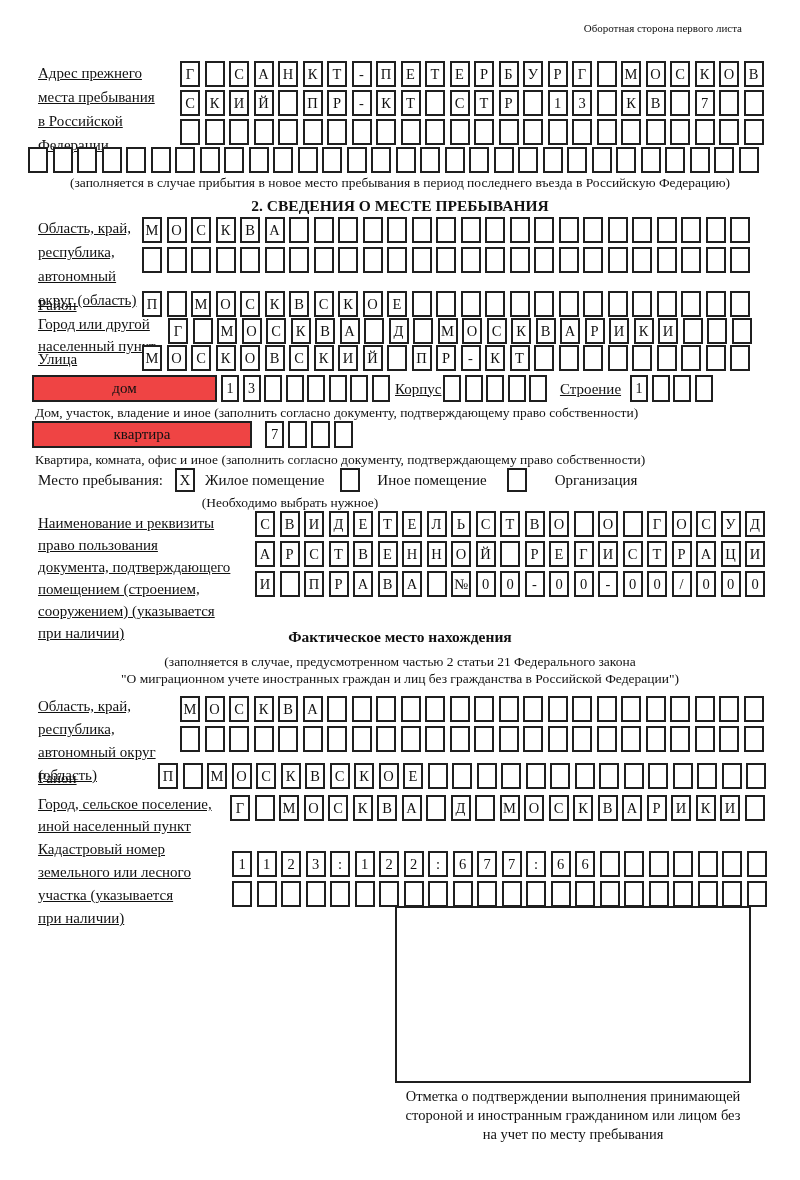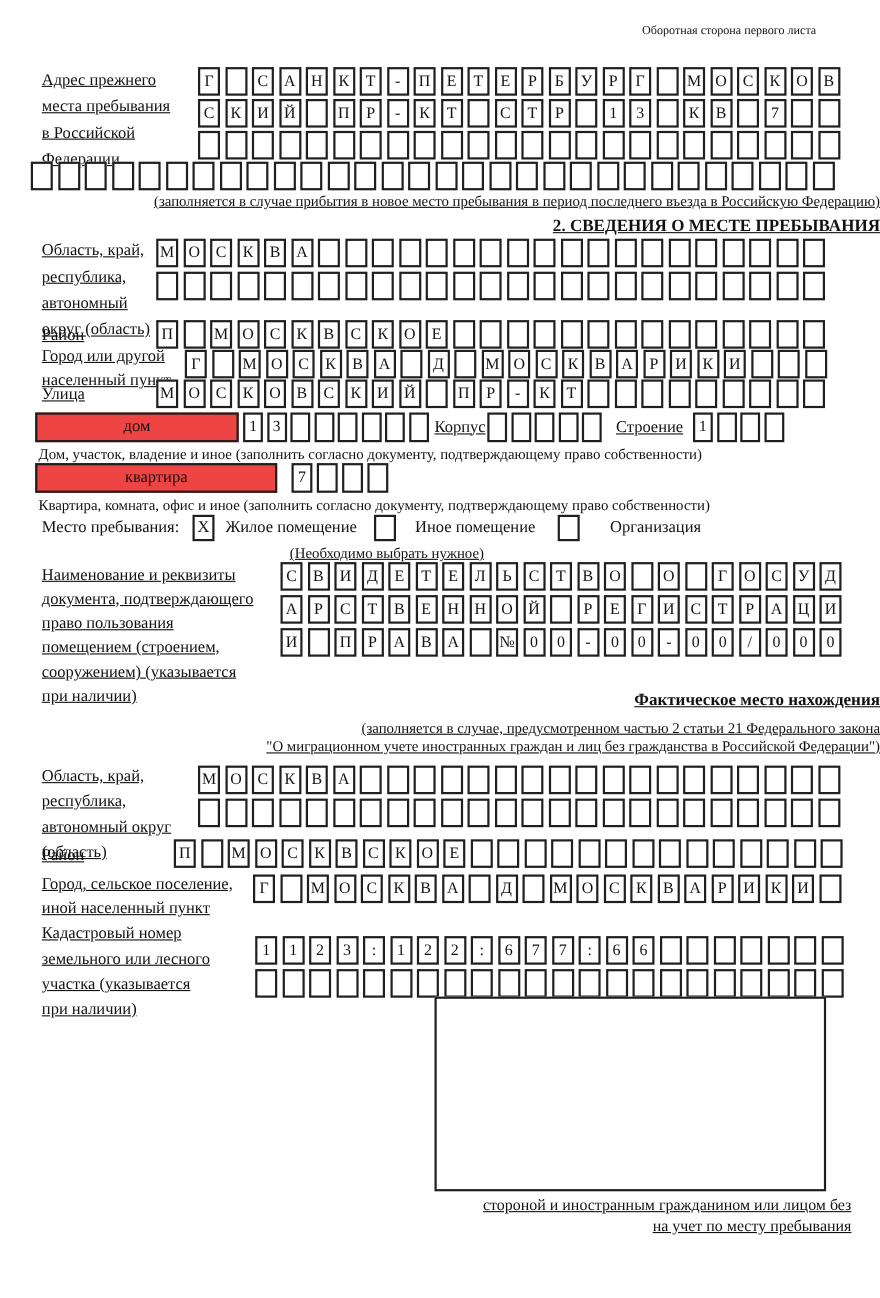--- a/index.html
+++ b/index.html
@@ -15,21 +15,21 @@
   .lbl.lh23 { line-height: 23px; }
   .cellrow { display: flex; }
   .cell {
     flex: none; width: 20px; height: 26px; border: 2px solid #1f1f1f;
     margin-right: 4.5px; display: flex; align-items: center; justify-content: center;
     font-size: 14.5px; background: #fff;
   }
   .cell.sm { width: 18px; height: 27px; margin-right: 3.5px; font-size: 14px; }
   .cell.md { width: 19px; height: 27px; margin-right: 4px; }
   .note { font-size: 13.5px; white-space: nowrap; }
-  .center { text-align: right; text-decoration: underline; }
+  .center { text-align: center; }
   .bold { font-weight: bold; }
   .titleline { font-size: 15.5px; }
   .widebox {
     flex: none; height: 27px; border: 2px solid #1f1f1f; background:#ef4444;
     display: flex; align-items: center; justify-content: center; font-size: 15px;
   }
   .checkbox {
     flex: none; width: 20px; height: 24px; border: 2px solid #1f1f1f; background:#fff;
     display: flex; align-items: center; justify-content: center; font-size: 15px;
   }
@@ -363,22 +363,22 @@
   <span style="margin-left:10px;">Жилое помещение</span>
   <span class="checkbox" style="margin-left:16px;"></span>
   <span style="margin-left:17px;">Иное помещение</span>
   <span class="checkbox" style="margin-left:20px;"></span>
   <span style="margin-left:28px;">Организация</span>
 </div>
 <div class="abs note center" style="top:495px; left:140px; width:300px;">(Необходимо выбрать нужное)</div>
 
 <div class="abs lbl lh22" style="top:512px; left:38px;">
   <div>Наименование и реквизиты</div>
+  <div>право пользования</div>
   <div>документа, подтверждающего</div>
-  <div>право пользования</div>
   <div>помещением (строением,</div>
   <div>сооружением) (указывается</div>
   <div>при наличии)</div>
 </div>
 <div class="abs cellrow" style="top:511px; left:255px;">
     <span class="cell">С</span>
     <span class="cell">В</span>
     <span class="cell">И</span>
     <span class="cell">Д</span>
     <span class="cell">Е</span>
@@ -617,15 +617,16 @@
     <span class="cell"></span>
     <span class="cell"></span>
     <span class="cell"></span>
     <span class="cell"></span>
     <span class="cell"></span>
     <span class="cell"></span>
   </div>
 
 <div class="abs stamp" style="top:906px; left:395px; width:356px; height:177px;"></div>
 <div class="abs caption center" style="top:1087px; left:372px; width:402px;">
+  <div>Отметка о подтверждении выполнения принимающей</div>
   <div>стороной и иностранным гражданином или лицом без</div>
   <div>на учет по месту пребывания</div>
 </div>
 
 </body></html>

